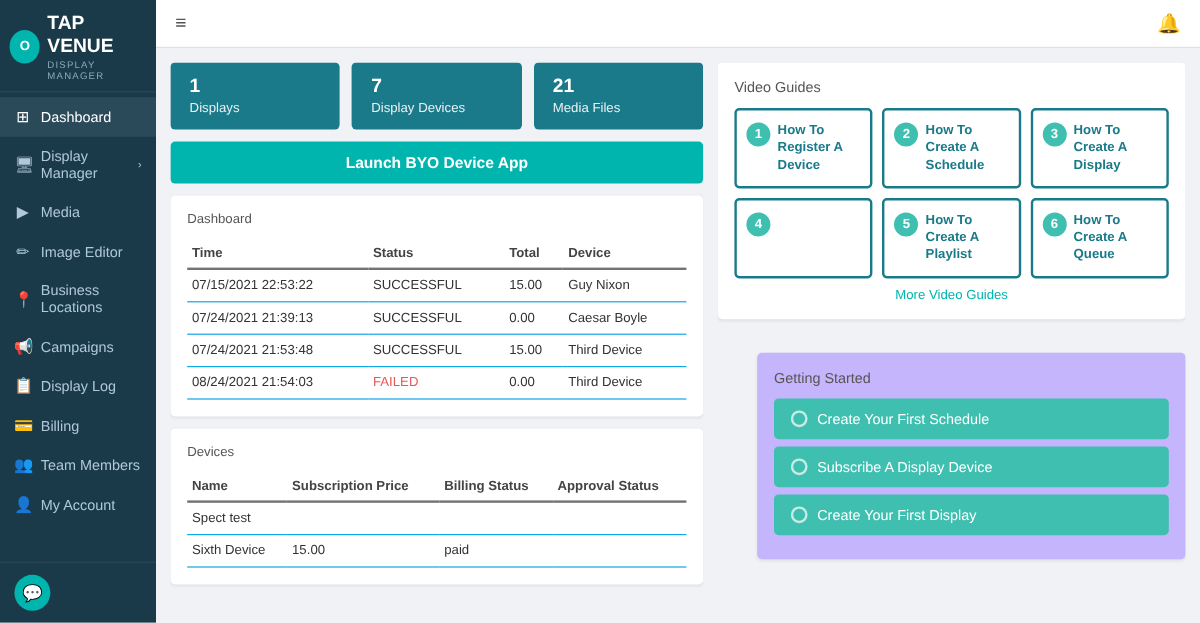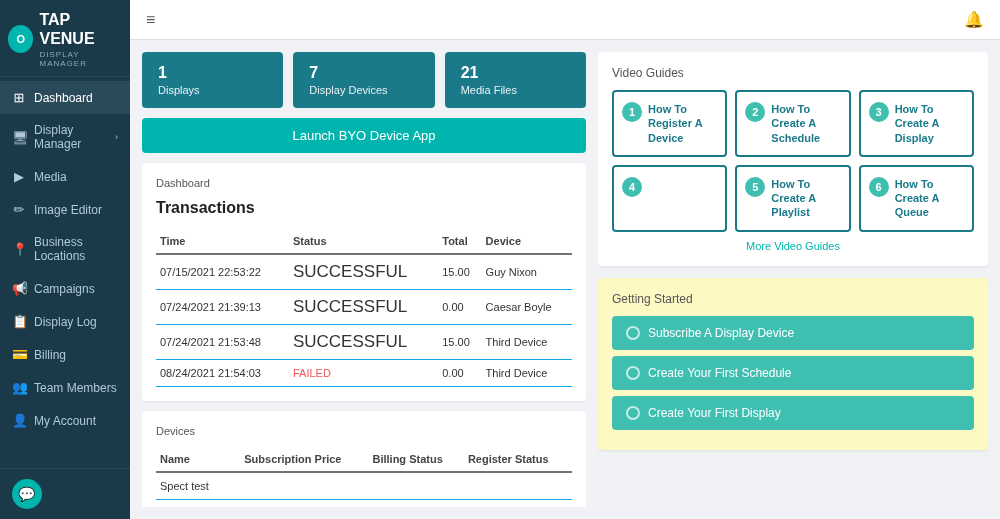--- a/index.html
+++ b/index.html
@@ -108,21 +108,21 @@
     .stat-label { font-size: 11px; margin-top: 2px; opacity: 0.9; }
 
     
     .launch-btn {
       background: #00b5ad;
       color: #fff;
       border: none;
       padding: 10px;
       border-radius: 4px;
       font-size: 13px;
-      font-weight: normal;
+      font-weight: bold;
       cursor: pointer;
       text-align: center;
       width: 100%;
     }
 
     
     .card {
       background: #fff;
       border-radius: 4px;
       padding: 14px;
@@ -147,30 +147,30 @@
       padding: 6px 4px;
       border-bottom: 2px solid #737373;
       font-weight: 600;
     }
     td {
       padding: 7px 4px;
       font-size: 11px;
       color: #333;
       border-bottom: 1px solid #0ea5e9;
     }
-    .status-success { color: #333; font-size: 17px; }
+    .status-success { color: #333; font-size: 11px; }
     .status-failed { color: #e55; font-size: 11px; }
 
     
     .right-col {
       width: 390px;
       flex-shrink: 0;
       display: flex;
       flex-direction: column;
-      gap: 12px;
+      gap: 28px;
       overflow-y: auto;
     }
 
     
     .video-guides-card {
       background: #fff;
       border-radius: 4px;
       padding: 14px;
       box-shadow: 0 1px 3px rgba(0,0,0,0.08);
     }
@@ -211,24 +211,25 @@
     .more-guides {
       text-align: center;
       color: #00b5ad;
       font-size: 11px;
       margin-top: 8px;
       cursor: pointer;
     }
 
     
     .getting-started-card {
-      background: #fef9c3;
+      background: #c4b5fd;
       border-radius: 4px;
       padding: 14px;
       box-shadow: 0 1px 3px rgba(0,0,0,0.08);
+      margin-left: 33px;
     }
     .gs-title {
       font-size: 12px;
       color: #555;
       margin-bottom: 10px;
     }
     .gs-item {
       background: #3ebfb0;
       color: #fff;
       padding: 10px 14px;
@@ -340,21 +341,20 @@
           <div class="stat-card">
     <div class="stat-number">21</div>
     <div class="stat-label">Media Files</div>
   </div>
         </div>
 
       <button class="launch-btn">Launch BYO Device App</button>
 
       <div class="card">
         <div class="card-title">Dashboard</div>
-        <div class="section-title">Transactions</div>
         <table>
           <thead>
             <tr>
 
             <th>Time</th>
                 <th>Status</th>
                 <th>Total</th>
                 <th>Device</th>
               </tr>
           </thead>
@@ -390,21 +390,21 @@
 
       <div class="card">
         <div class="card-title">Devices</div>
         <table>
           <thead>
             <tr>
 
             <th>Name</th>
                 <th>Subscription Price</th>
                 <th>Billing Status</th>
-                <th>Register Status</th>
+                <th>Approval Status</th>
               </tr>
           </thead>
           <tbody>
 
           <tr>
     <td>Spect test</td>
     <td></td>
     <td></td>
     <td></td>
   </tr>
@@ -451,25 +451,25 @@
           </div>
         <div class="more-guides">More Video Guides</div>
       </div>
 
       <div class="getting-started-card">
         <div class="gs-title">Getting Started</div>
         <div>
 
         <div class="gs-item">
     <div class="gs-radio"></div>
-    <span>Subscribe A Display Device</span>
+    <span>Create Your First Schedule</span>
   </div>
             <div class="gs-item">
     <div class="gs-radio"></div>
-    <span>Create Your First Schedule</span>
+    <span>Subscribe A Display Device</span>
   </div>
             <div class="gs-item">
     <div class="gs-radio"></div>
     <span>Create Your First Display</span>
   </div>
           </div>
       </div>
     </div>
   </div>
 </div>

